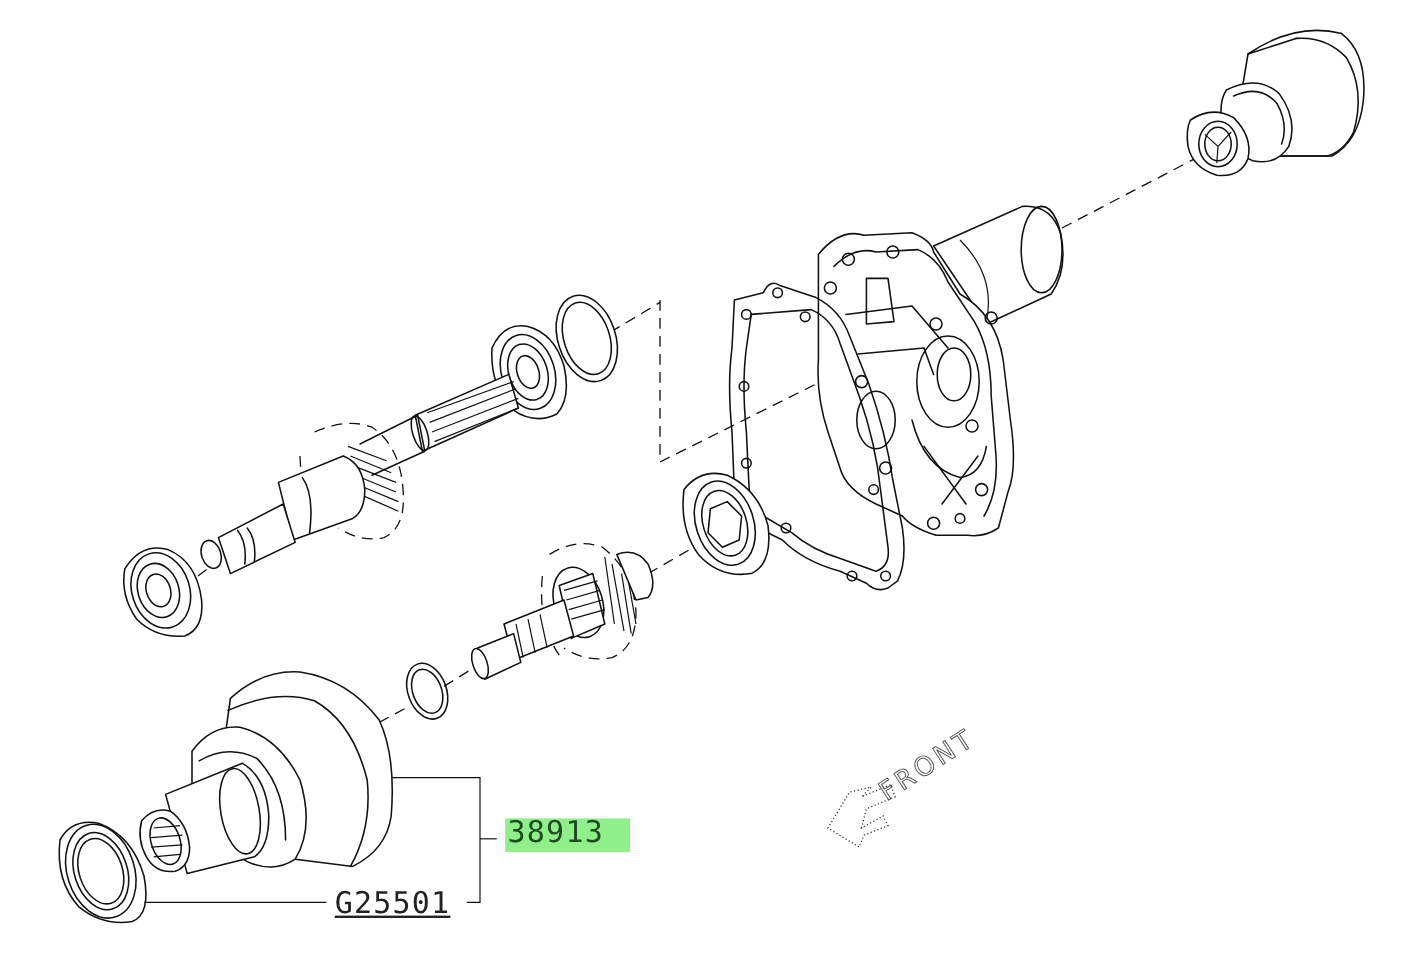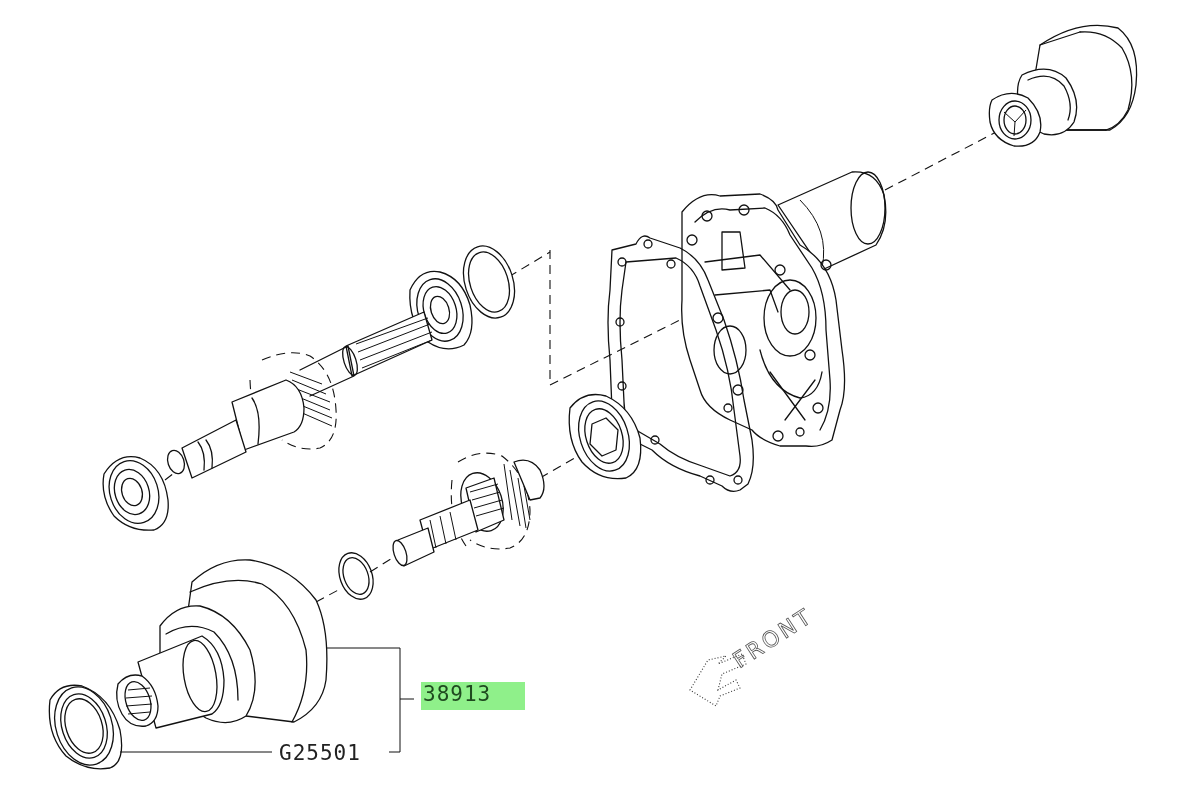--- a/index.html
+++ b/index.html
@@ -4,26 +4,26 @@
   <style>
     html, body { margin: 0; padding: 0; background: #ffffff; }
     body { width: 1180px; height: 805px; overflow: hidden; position: relative; font-family: "DejaVu Sans Mono", monospace; }
     #diagram { position: absolute; left: 0; top: 0; width: 1180px; height: 805px; }
     svg .ln { fill: none; stroke: #111; stroke-width: 1.3; stroke-linejoin: round; stroke-linecap: round; }
     svg .thin { fill: none; stroke: #111; stroke-width: 1; }
     svg .dash { fill: none; stroke: #111; stroke-width: 1.1; stroke-dasharray: 9 6; }
     svg .dot { fill: none; stroke: #333; stroke-width: 1.1; stroke-dasharray: 1 2; }
     svg .wf { fill: #fff; }
     .callout {
-      position: absolute; font-family: "DejaVu Sans Mono", monospace; font-size: 21px;
+      position: absolute; font-family: "DejaVu Sans Mono", monospace; font-size: 25px;
       color: #222; letter-spacing: 1px; line-height: 24px; white-space: nowrap;
     }
     .callout.hl { background: #8ff08a; color: #1f4a1f; padding: 0 10px 0 2px; }
     #label-38913 { left: 421px; top: 682px; height: 28px; width: 92px; }
-    #label-g25501 { left: 278px; top: 741px; background: #fff; padding: 0 1px; }
+    #label-g25501 { left: 278px; top: 741px; background: #fff; padding: 0 1px; text-decoration: underline; }
     #front-label { position: absolute; left: 742px; top: 648px; transform: rotate(-33deg); transform-origin: left bottom;
       font-family: "DejaVu Sans", sans-serif; font-size: 22px; color: transparent;
       -webkit-text-stroke: 0.8px #555; letter-spacing: 3px; }
   </style>
 </head>
 <body>
 
 <svg id="diagram" viewBox="0 0 1180 805" xmlns="http://www.w3.org/2000/svg">
 
   <g>

